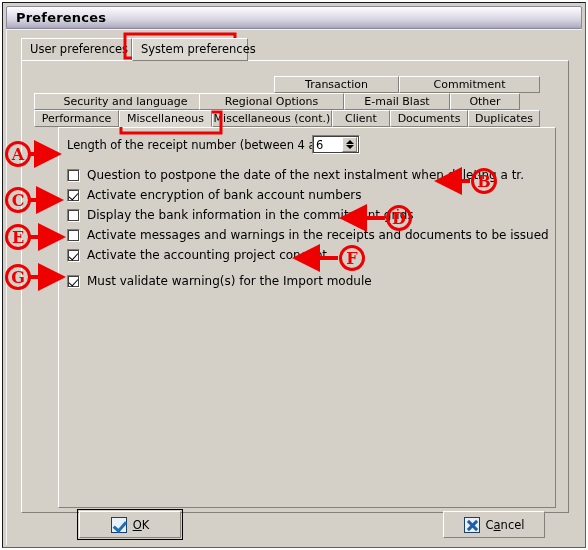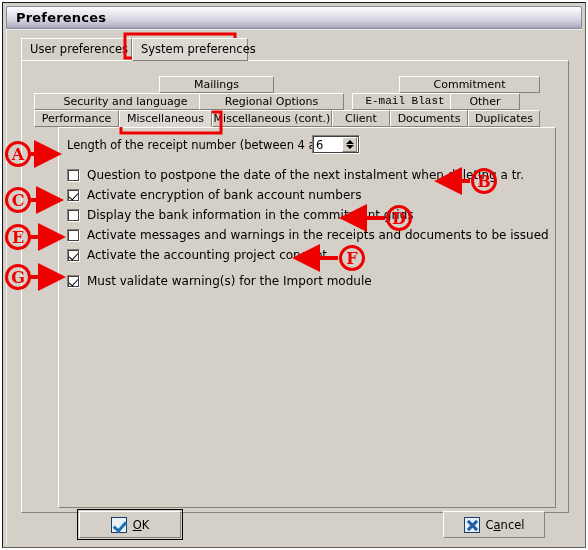--- a/index.html
+++ b/index.html
@@ -281,34 +281,34 @@
       </div>
     </div>
 
     <div id="grouppanel"></div>
 
     <div id="innertabs">
 
       <div class="itab" style="left:0px;   top:17px; width:125px;">
         <span>Greetings</span>
       </div>
-      <div class="itab" style="left:125px; top:0px; width:115px;">
-        <span>Mailings</span>
+      <div class="itab" style="left:240px; top:0px; width:125px;">
+        <span>Transaction</span>
       </div>
       <div class="itab" style="left:365px; top:0px; width:141px;">
         <span>Commitment</span>
       </div>
 
       <div class="itab" style="left:0px;   top:17px; width:183px;">
         <span>Security and language</span>
       </div>
       <div class="itab" style="left:165px; top:17px; width:145px;">
         <span>Regional Options</span>
       </div>
-      <div class="itab" style="left:318px; top:17px; width:106px;font-family:Liberation Mono, monospace;">
+      <div class="itab" style="left:310px; top:17px; width:106px;">
         <span>E-mail Blast</span>
       </div>
       <div class="itab" style="left:416px; top:17px; width:70px;">
         <span>Other</span>
       </div>
 
       <div class="itab" style="left:0px;   top:34px; width:85px;">
         <span>Performance</span>
       </div>
       <div class="itab active" style="left:85px;  top:34px; width:93px;">

